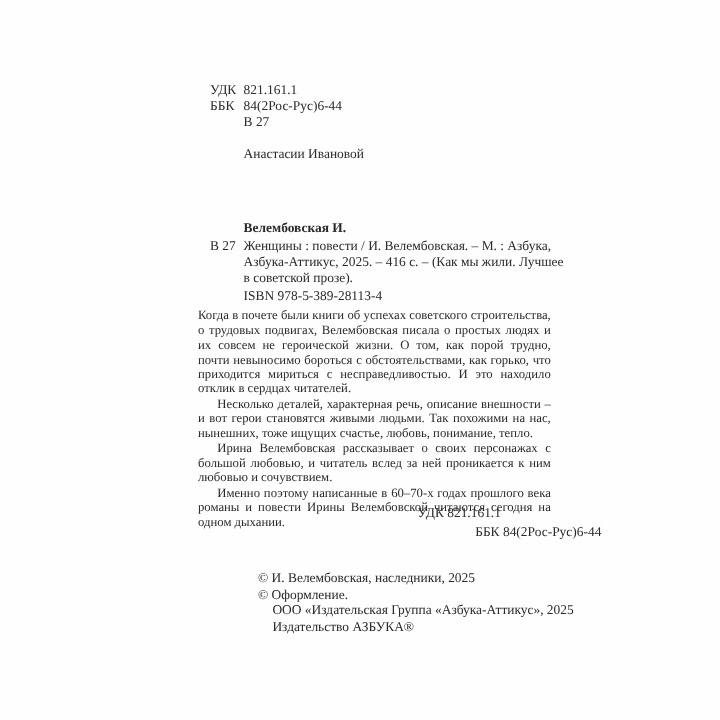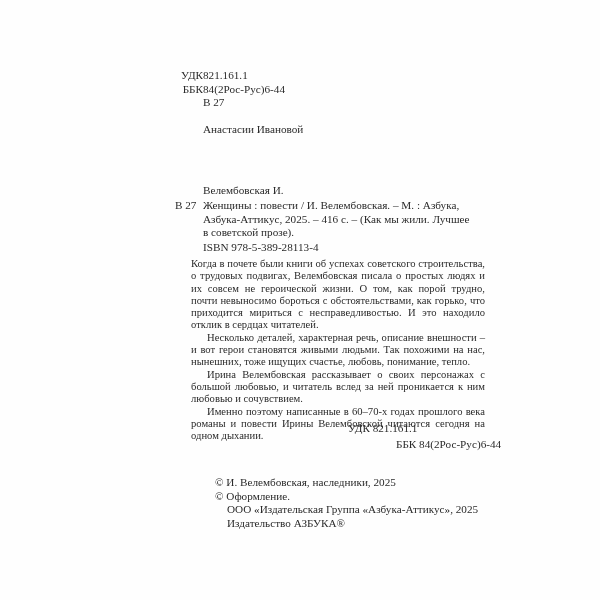--- a/index.html
+++ b/index.html
@@ -3,25 +3,25 @@
 <meta charset="utf-8">
 <style>
   html, body { margin: 0; padding: 0; }
   body {
     width: 600px; height: 600px; background: #fefefe; position: relative; overflow: hidden;
     font-family: "Liberation Serif", "DejaVu Serif", serif; color: #2a2a2a;
   }
   .page { position: absolute; left: 0; top: 0; width: 600px; height: 600px; }
   .abs { position: absolute; white-space: nowrap; }
   .f { font-size: 11.2px; line-height: 13.6px; }
-  .codes .row { display: flex; text-align: right; }
+  .codes .row { display: flex; }
   .codes .k { width: 28px; }
   .italic { font-style: italic; }
-  .bold { font-weight: normal; }
-  .annot { position: absolute; left: 191px; top: 253px; width: 294px; font-size: 10.6px; line-height: 12.3px; text-align: justify; white-space: normal; }
+  .bold { font-weight: bold; }
+  .annot { position: absolute; left: 165px; top: 253px; width: 294px; font-size: 10.6px; line-height: 12.3px; text-align: justify; white-space: normal; }
   .annot p { margin: 0; text-indent: 0; }
   .annot p.ind { text-indent: 16px; }
   .copy .ind { padding-left: 12px; }
 </style>
 </head>
 <body>
 
 <div class="page">
 
   <div class="abs f codes" style="left:175px; top:69px;">

